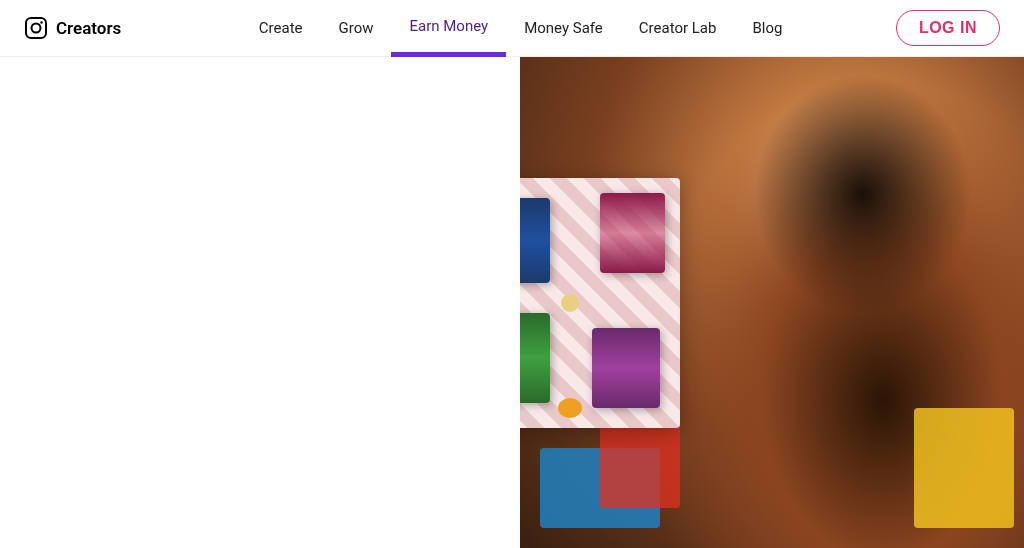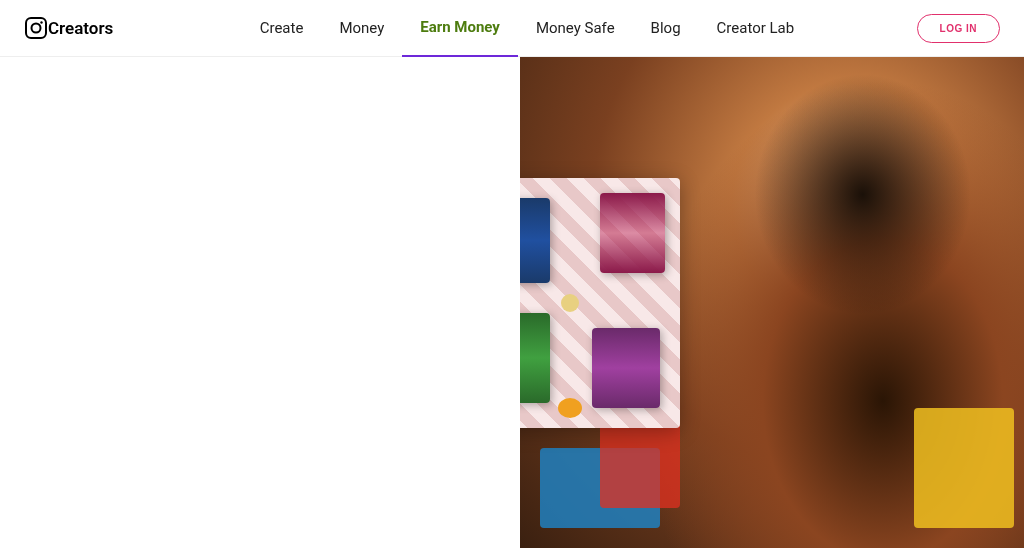--- a/index.html
+++ b/index.html
@@ -25,21 +25,21 @@
       height: 57px;
       border-bottom: 1px solid #eee;
       position: relative;
       z-index: 10;
       background: #fff;
     }
 
     .header-left {
       display: flex;
       align-items: center;
-      gap: 0;
+      gap: 8px;
     }
 
     .instagram-icon {
       width: 24px;
       height: 24px;
     }
 
     .brand-name {
       font-size: 17px;
       font-weight: 600;
@@ -57,31 +57,31 @@
       text-decoration: none;
       color: #222;
       font-size: 15px;
       padding: 0 18px;
       height: 57px;
       display: flex;
       align-items: center;
     }
 
     nav a.active {
-      color: #4d7c0f;
-      font-weight: 700;
-      border-bottom: 2px solid #6d28d9;
+      color: #4c1d95;
+      font-weight: 400;
+      border-bottom: 5px solid #6d28d9;
     }
 
     .login-btn {
       border: 1.5px solid #E1306C;
       color: #E1306C;
       border-radius: 20px;
       padding: 8px 22px;
-      font-size: 10px;
+      font-size: 16px;
       font-weight: 600;
       background: transparent;
       cursor: pointer;
       letter-spacing: 0.5px;
     }
 
     
     .main-content {
       display: flex;
       align-items: stretch;
@@ -295,25 +295,25 @@
     <svg class="instagram-icon" viewBox="0 0 24 24" fill="none" xmlns="http://www.w3.org/2000/svg">
       <rect x="2" y="2" width="20" height="20" rx="5" ry="5" stroke="#000" stroke-width="2" fill="none"></rect>
       <circle cx="12" cy="12" r="4.5" stroke="#000" stroke-width="2" fill="none"></circle>
       <circle cx="17.5" cy="6.5" r="1.2" fill="#000"></circle>
     </svg>
     <span class="brand-name">Creators</span>
   </div>
 
   <nav>
     <a href="#">Create</a>
-    <a href="#">Money</a>
+    <a href="#">Grow</a>
     <a href="#" class="active">Earn Money</a>
     <a href="#">Money Safe</a>
+    <a href="#">Creator Lab</a>
     <a href="#">Blog</a>
-    <a href="#">Creator Lab</a>
   </nav>
 
   <button class="login-btn">LOG IN</button>
 </header>
 
 <div class="main-content">
 
   <div class="white-bg"></div>
 
   <div class="hero-text-section">

